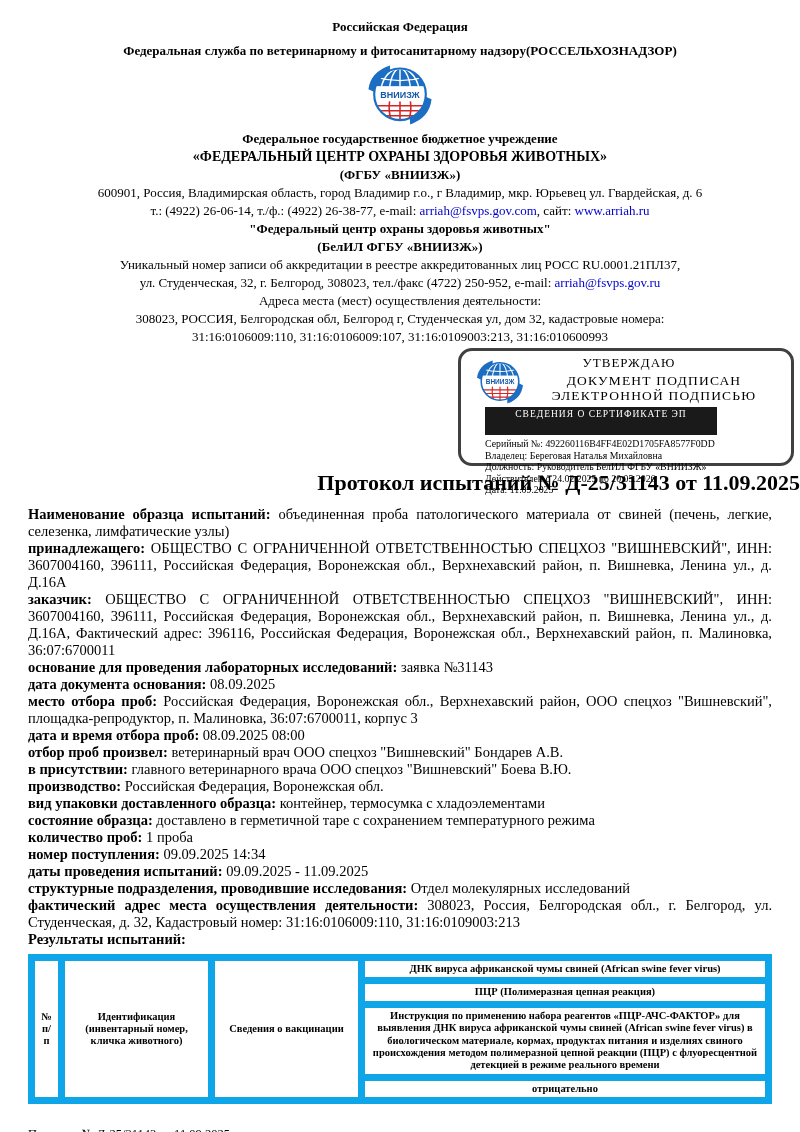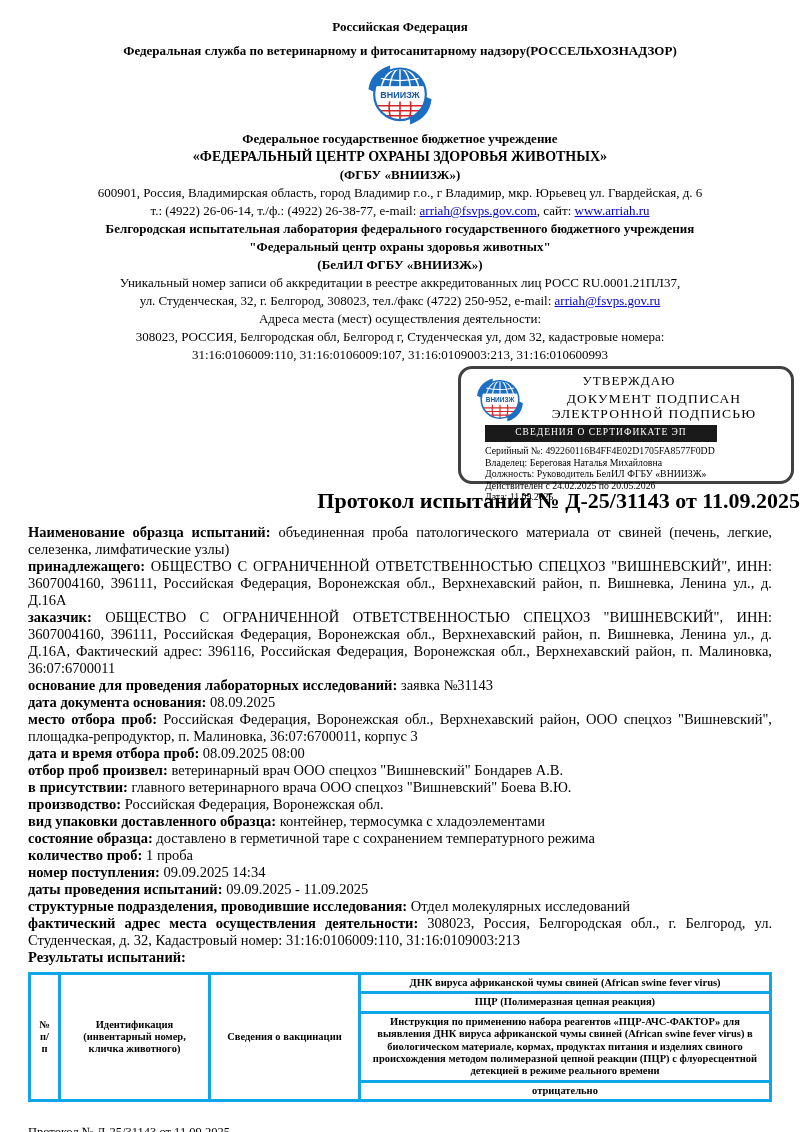--- a/index.html
+++ b/index.html
@@ -6,54 +6,54 @@
   body { margin: 0; background: #fff; }
   .page {
     position: relative; width: 800px; height: 1132px; margin: 0 auto;
     background: #fff; color: #000; overflow: hidden;
     font-family: "Liberation Serif", serif; font-size: 14.5px;
   }
   .hdr { text-align: center; line-height: 18px; font-size: 13px; }
   .hdr.b { font-weight: bold; }
   .hdr.big { font-size: 14px; font-weight: bold; }
   .pad-top { padding-top: 18px; }
-  a.doclink { color: #0000cc; text-decoration: underline; cursor: pointer; }
+  a.doclink { color: #0000cc; cursor: pointer; }
   .logo-wrap { text-align: center; padding: 2px 0 2px 0; height: 70px; }
   .logo-big { width: 80px; height: 66px; }
   .hidden-defs { position: absolute; width: 0; height: 0; overflow: hidden; }
 
   
   .stamp-spacer { position: relative; height: 122px; }
   .stamp {
     position: absolute; top: 2px; right: 6px; width: 336px; height: 118px;
     border: 3px solid #404040; border-radius: 14px; background: #fff; padding-top: 4px;
   }
   .stamp-logo { position: absolute; left: 12px; top: 7px; width: 54px; height: 48px; }
   .stamp-text { margin-left: 68px; margin-right: 12px; text-align: center; }
   .approve { font-size: 13px; letter-spacing: 1px; line-height: 15px; margin-right: 50px; }
   .signed { font-size: 13.5px; letter-spacing: 1.2px; line-height: 14.5px; }
   .signed.first { margin-top: 4px; }
   .cert-bar {
-    margin: 4px 0 0 24px; width: 232px; height: 17px; background: #1a1a1a;
+    margin: 4px 0 0 24px; width: 232px; height: 28px; background: #1a1a1a;
     color: #fff; font-size: 9.5px; letter-spacing: 1px; text-align: center; line-height: 14px; font-family: Liberation Serif, serif;
   }
   .cert-details { margin: 3px 0 11px 24px; font-size: 9.8px; line-height: 11.6px; text-align: left; }
 
   .title { text-align: right; font-size: 22px; font-weight: bold; margin: 2px 0 10px 0; }
 
   .fields { margin: 0 28px; text-align: justify; font-size: 14.5px; line-height: 17px; }
   .fields p { margin: 0; }
   .fields b { font-weight: bold; }
 
   
   .rtable {
     width: 744px; margin: 6px 28px 0 28px; border-collapse: collapse;
     font-size: 10.5px; font-weight: bold; text-align: center;
   }
-  .rtable td { border: 3px solid #0ea5e9; padding: 2px 6px; vertical-align: middle; line-height: 12.4px; }
+  .rtable td { border: 7px solid #0ea5e9; padding: 2px 6px; vertical-align: middle; line-height: 12.4px; }
   .rtable .c1 { width: 30px; margin-left: 13px; }
   .rtable .c2 { width: 150px; }
   .rtable .c3 { width: 150px; }
   .rtable .rowA { height: 19px; }
   .rtable .rowB { height: 18px; margin-top: 22px; }
   .rtable .rowC { height: 64px; margin-left: 33px; }
   .rtable .rowD { height: 19px; }
 
   .footer { margin: 22px 28px 0 28px; font-size: 12.5px; line-height: 17px; text-align: left; }
 </style>
@@ -102,21 +102,20 @@
     <svg class="logo-big" viewBox="0 0 100 92">
         <use href="#logo-g"></use>
       </svg>
   </div>
 
   <div class="hdr b">Федеральное государственное бюджетное учреждение</div>
   <div class="hdr big">«ФЕДЕРАЛЬНЫЙ ЦЕНТР ОХРАНЫ ЗДОРОВЬЯ ЖИВОТНЫХ»</div>
   <div class="hdr b">(ФГБУ «ВНИИЗЖ»)</div>
   <div class="hdr">600901, Россия, Владимирская область, город Владимир г.о., г Владимир, мкр. Юрьевец ул. Гвардейская, д. 6</div>
   <div class="hdr"><span>т.: (4922) 26-06-14, т./ф.: (4922) 26-38-77, e-mail: </span><a class="doclink">arriah@fsvps.gov.com</a><span>, сайт: </span><a class="doclink">www.arriah.ru</a></div>
-  <div class="hdr b">Белгородская испытательная лаборатория федерального государственного бюджетного учреждения</div>
   <div class="hdr b">"Федеральный центр охраны здоровья животных"</div>
   <div class="hdr b">(БелИЛ ФГБУ «ВНИИЗЖ»)</div>
   <div class="hdr">Уникальный номер записи об аккредитации в реестре аккредитованных лиц РОСС RU.0001.21ПЛ37,</div>
   <div class="hdr"><span>ул. Студенческая, 32, г. Белгород, 308023, тел./факс (4722) 250-952, e-mail: </span><a class="doclink">arriah@fsvps.gov.ru</a></div>
   <div class="hdr">Адреса места (мест) осуществления деятельности:</div>
   <div class="hdr">308023, РОССИЯ, Белгородская обл, Белгород г, Студенческая ул, дом 32, кадастровые номера:</div>
   <div class="hdr">31:16:0106009:110, 31:16:0106009:107, 31:16:0109003:213, 31:16:010600993</div>
 
   <div class="stamp-spacer">
     <div class="stamp">

